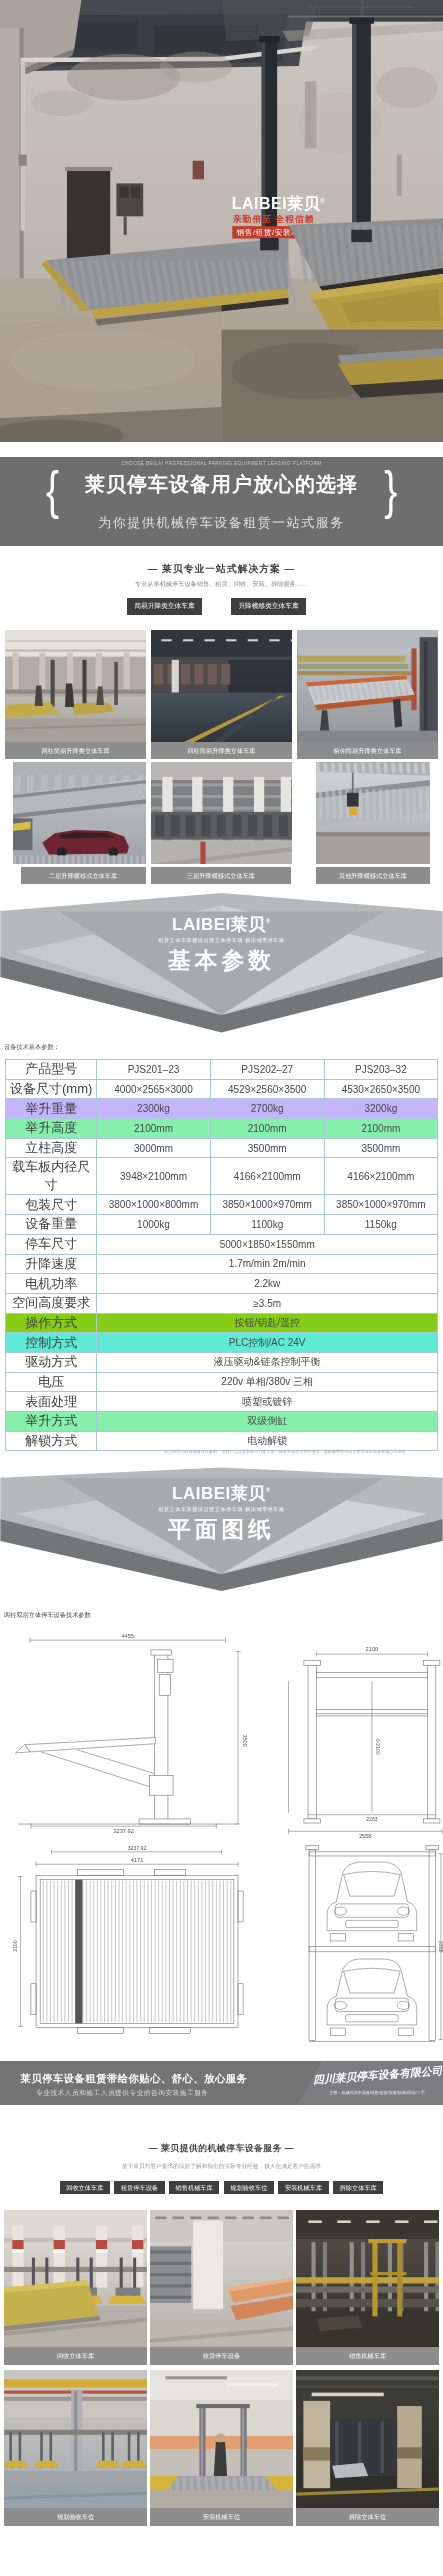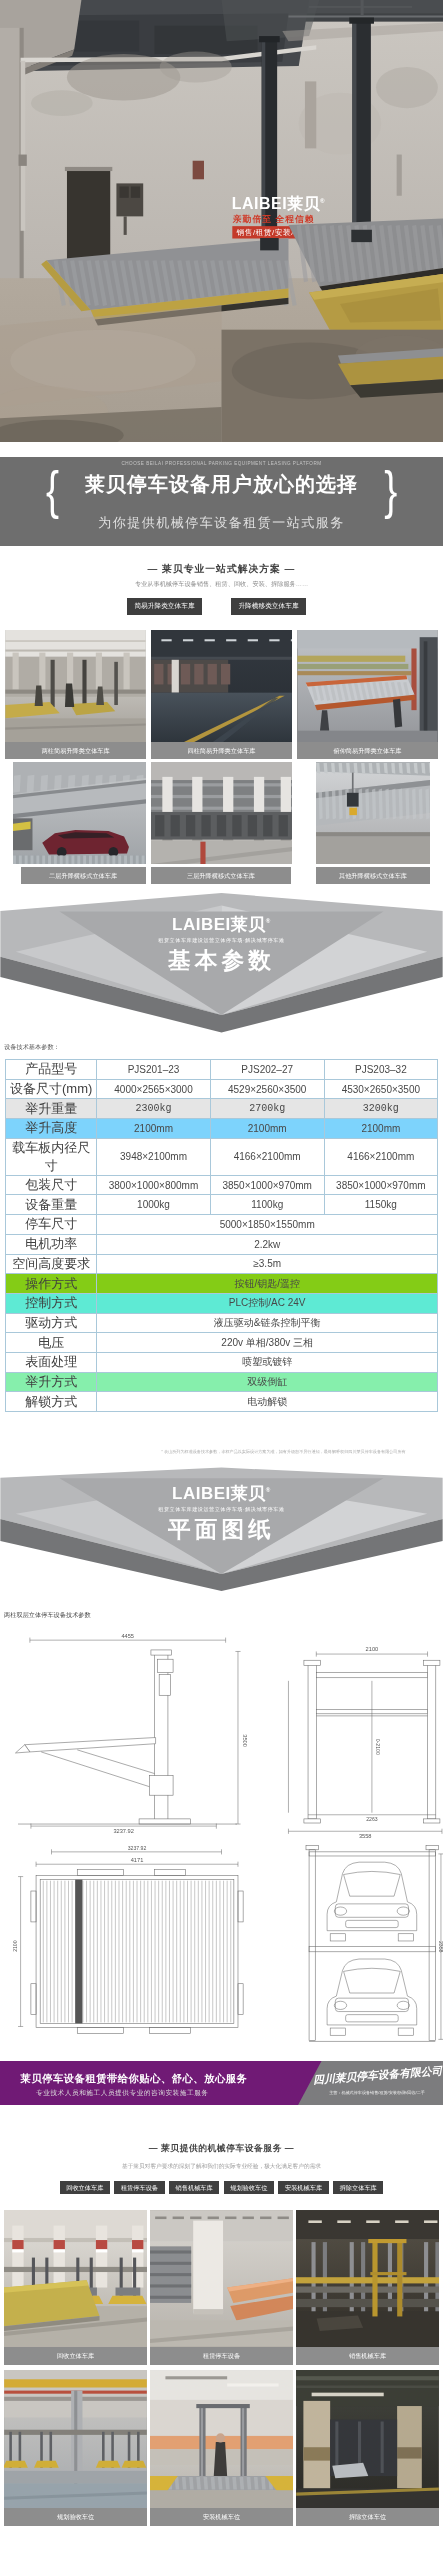--- a/index.html
+++ b/index.html
@@ -450,53 +450,63 @@
             <td class="tv">PJS201–23</td>
             <td class="tv">PJS202–27</td>
             <td class="tv">PJS203–32</td>
           </tr>
           <tr style="background:#fff;">
             <td class="tk">设备尺寸(mm)</td>
             <td class="tv">4000×2565×3000</td>
             <td class="tv">4529×2560×3500</td>
             <td class="tv">4530×2650×3500</td>
           </tr>
-          <tr style="background:#e5e5e5;font-family:Liberation Mono, monospace;">
+          <tr style="background:#c4b5fd;">
             <td class="tk">举升重量</td>
             <td class="tv">2300kg</td>
             <td class="tv">2700kg</td>
             <td class="tv">3200kg</td>
           </tr>
-          <tr style="background:#7dd3fc;">
+          <tr style="background:#86efac;">
             <td class="tk">举升高度</td>
             <td class="tv">2100mm</td>
             <td class="tv">2100mm</td>
             <td class="tv">2100mm</td>
           </tr>
           <tr style="background:#fff;">
+            <td class="tk">立柱高度</td>
+            <td class="tv">3000mm</td>
+            <td class="tv">3500mm</td>
+            <td class="tv">3500mm</td>
+          </tr>
+          <tr style="background:#fff;">
             <td class="tk">载车板内径尺寸</td>
             <td class="tv">3948×2100mm</td>
             <td class="tv">4166×2100mm</td>
             <td class="tv">4166×2100mm</td>
           </tr>
           <tr style="background:#fff;">
             <td class="tk">包装尺寸</td>
             <td class="tv">3800×1000×800mm</td>
             <td class="tv">3850×1000×970mm</td>
             <td class="tv">3850×1000×970mm</td>
           </tr>
           <tr style="background:#fff;">
             <td class="tk">设备重量</td>
             <td class="tv">1000kg</td>
             <td class="tv">1100kg</td>
             <td class="tv">1150kg</td>
           </tr>
           <tr style="background:#fff;">
             <td class="tk">停车尺寸</td>
             <td class="tv" colspan="3">5000×1850×1550mm</td>
+          </tr>
+          <tr style="background:#fff;">
+            <td class="tk">升降速度</td>
+            <td class="tv" colspan="3">1.7m/min  2m/min</td>
           </tr>
           <tr style="background:#fff;">
             <td class="tk">电机功率</td>
             <td class="tv" colspan="3">2.2kw</td>
           </tr>
           <tr style="background:#fff;">
             <td class="tk">空间高度要求</td>
             <td class="tv" colspan="3">≥3.5m</td>
           </tr>
           <tr style="background:#84cc16;">
@@ -731,21 +741,21 @@
 </g>
 
 <g stroke="#666" stroke-width="1">
 <line x1="856" y1="448" x2="856" y2="808"></line>
           <line x1="851" y1="448" x2="861" y2="448"></line>
           <line x1="851" y1="808" x2="861" y2="808"></line>
 </g>
 <text x="852" y="628" font-size="10" fill="#555" transform="rotate(90 852 628)" text-anchor="middle">2358</text>
 </svg></div>
 
-<div class="abs" style="left:0;top:2061px;width:443px;height:44px;background:#701a75;overflow:hidden;">
+<div class="abs" style="left:0;top:2061px;width:443px;height:44px;background:#737373;overflow:hidden;">
 
   <div class="abs" style="left:309px;top:-5.2px;width:165px;height:57px;background:#7c7c7e;transform:skewX(-28deg);"></div>
 
   <div class="abs" style="left:20.6px;top:11.3px;font-size:10.3px;font-weight:bold;color:#fff;letter-spacing:0.5px;">莱贝停车设备租赁带给你贴心、舒心、放心服务</div>
 
   <div class="abs" style="left:36px;top:28px;font-size:6.7px;color:#ddd;letter-spacing:0.5px;">专业技术人员和施工人员提供专业的咨询安装施工服务</div>
 
   <div class="abs" style="left:313px;top:8.2px;width:126px;text-align:center;font-size:10.8px;color:#fff;font-family:'Liberation Serif',serif;font-style:italic;font-weight:bold;white-space:nowrap;transform:rotate(-4deg);">四川莱贝停车设备有限公司</div>
 
   <div class="abs" style="left:318px;top:29px;width:118px;text-align:center;font-size:4.1px;color:#eee;">主营：机械式停车设备销售/租赁/安装/拆除/回收/二手</div>

